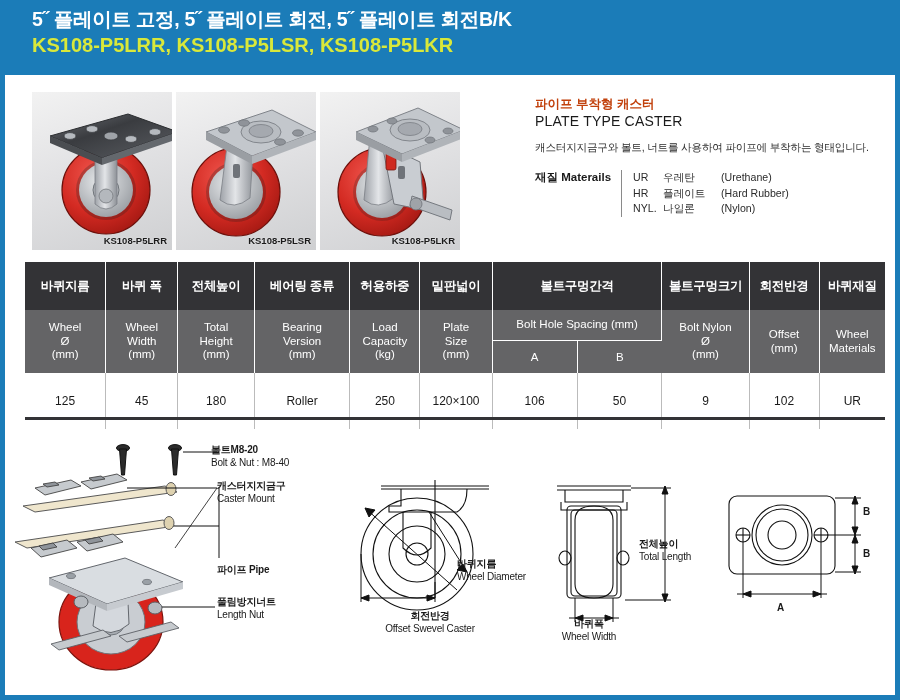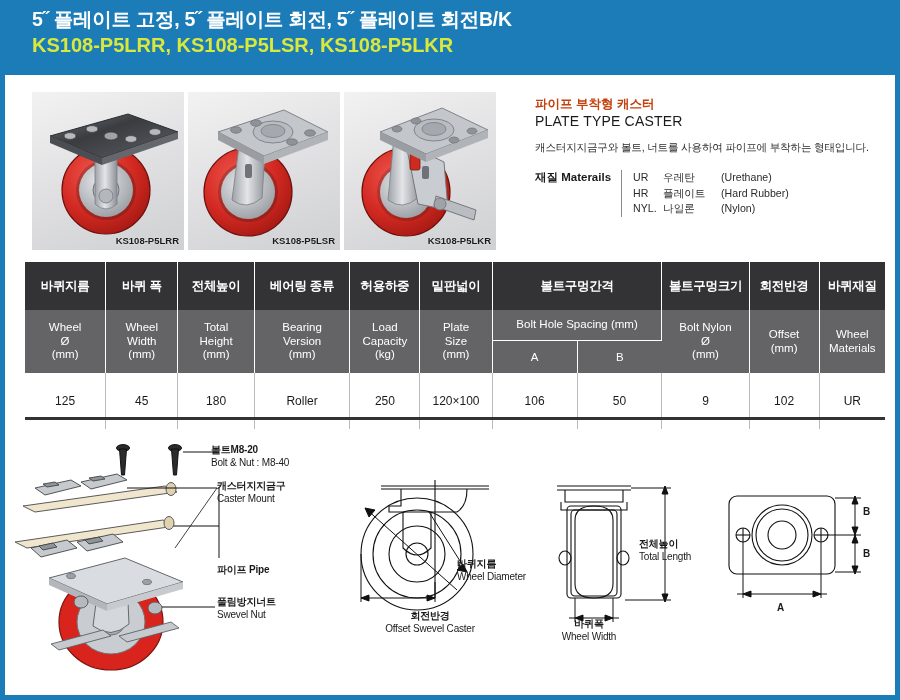--- a/index.html
+++ b/index.html
@@ -42,21 +42,21 @@
     white-space:nowrap;
   }
 
   
   .photos{
     position:absolute;left:27px;top:92px;
     display:flex;gap:4px;
   }
   .photo{
     position:relative;
-    width:152px;height:158px;
+    width:140px;height:158px;
     background:linear-gradient(160deg,#f2f2f2 0%,#e2e2e4 45%,#cfd0d2 100%);
     overflow:hidden;
   }
   .photo .cap{
     position:absolute;right:5px;bottom:4px;
     font-size:9.5px;font-weight:bold;color:#1a1a1a;
     letter-spacing:0px;
     text-shadow:0 0 2px #e9e9eb;
   }
   .svgwrap{position:absolute;left:0;top:0;width:160px;height:158px;}
@@ -431,21 +431,21 @@
     </div>
     <div class="lbl" style="left:212px;top:50px;">
       <span class="ko">캐스터지지금구</span>
       <span class="en">Caster Mount</span>
     </div>
     <div class="lbl" style="left:212px;top:134px;">
       <span class="ko">파이프  Pipe</span>
     </div>
     <div class="lbl" style="left:212px;top:166px;">
       <span class="ko">풀림방지너트</span>
-      <span class="en">Swevel  Nut</span>
+      <span class="en">Length  Nut</span>
     </div>
 
     <svg width="200" height="175" viewBox="0 0 200 175" style="position:absolute;left:340px;top:42px;">
       <g fill="none" stroke="#111" stroke-width="1.1">
         <line x1="36" y1="14" x2="144" y2="14"></line>
         <line x1="36" y1="17" x2="144" y2="17"></line>
         <path d="M56 17 L56 34 L44 34 L44 40 L112 40 Q122 34 122 17"></path>
         <circle cx="72" cy="82" r="56"></circle>
         <circle cx="72" cy="82" r="44"></circle>
         <circle cx="72" cy="82" r="28"></circle>

